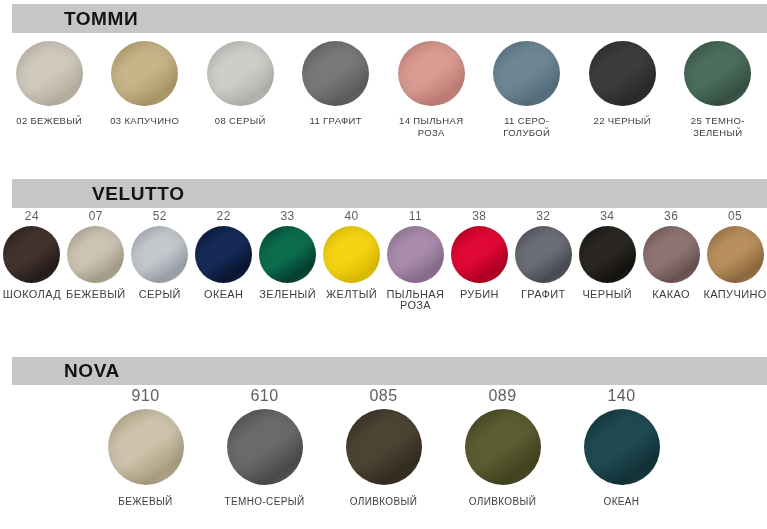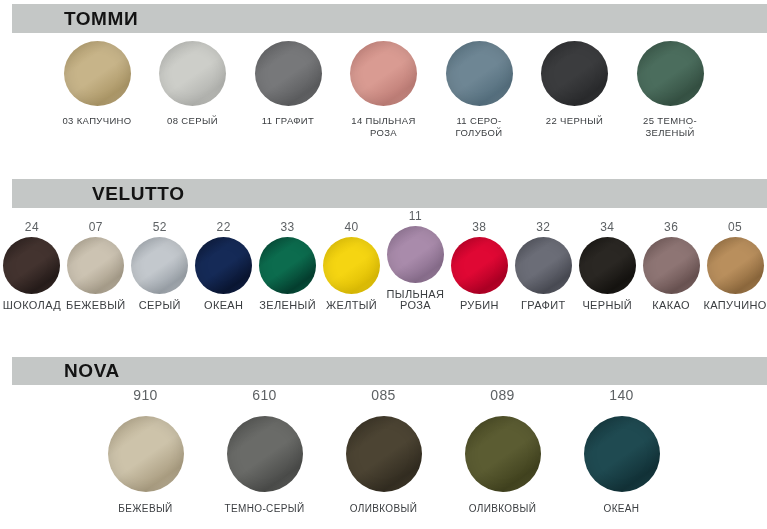--- a/index.html
+++ b/index.html
@@ -95,44 +95,48 @@
     margin-top: 6px;
   }
 
   
   #row-tommi { top: 41px; }
   #row-tommi .swatch { width: 95.5px; }
   #row-tommi .swatch-disc { width: 67px; height: 65px; }
   #row-tommi .swatch-label { font-size: 9.5px; margin-top: 9px; }
 
   
-  #row-velutto { top: 210px; align-items: flex-end; }
+  #row-velutto { top: 210px; }
   #row-velutto .swatch { width: 69.5px; }
   #row-velutto .swatch-disc { width: 57px; height: 57px; }
   #row-velutto .swatch-code { font-size: 12px; margin-bottom: 4px; }
   #row-velutto .swatch-label { font-size: 11px; margin-top: 6px; line-height: 11px; }
 
   
   #row-nova { top: 388px; }
   #row-nova .swatch { width: 119px; }
   #row-nova .swatch-disc { width: 76px; height: 76px; }
-  #row-nova .swatch-code { font-size: 14px; margin-bottom: 14px; }
+  #row-nova .swatch-code { font-size: 16px; margin-bottom: 5px; }
   #row-nova .swatch-label { font-size: 10px; margin-top: 11px; }
 
 </style>
 </head>
 <body>
 
 <div class="page">
 
   <div class="section-bar" id="bar-tommi">
     <span class="bar-title">ТОММИ</span>
   </div>
   <div class="swatch-row" id="row-tommi">
       <div class="swatch">
+        <div class="swatch-disc" style="background: linear-gradient(145deg, rgb(185, 178, 163) 0%, rgb(207, 201, 188) 32%, rgb(207, 201, 188) 52%, rgb(185, 178, 163) 78%, rgb(207, 201, 188) 100%);"></div>
+        <div class="swatch-label">02 БЕЖЕВЫЙ</div>
+      </div>
+      <div class="swatch">
         <div class="swatch-disc" style="background: linear-gradient(145deg, rgb(173, 152, 104) 0%, rgb(199, 180, 137) 32%, rgb(199, 180, 137) 52%, rgb(173, 152, 104) 78%, rgb(199, 180, 137) 100%);"></div>
         <div class="swatch-label">03 КАПУЧИНО</div>
       </div>
       <div class="swatch">
         <div class="swatch-disc" style="background: linear-gradient(145deg, rgb(180, 181, 177) 0%, rgb(205, 206, 201) 32%, rgb(205, 206, 201) 52%, rgb(180, 181, 177) 78%, rgb(205, 206, 201) 100%);"></div>
         <div class="swatch-label">08 СЕРЫЙ</div>
       </div>
       <div class="swatch">
         <div class="swatch-disc" style="background: linear-gradient(145deg, rgb(93, 94, 96) 0%, rgb(119, 120, 122) 32%, rgb(119, 120, 122) 52%, rgb(93, 94, 96) 78%, rgb(119, 120, 122) 100%);"></div>
         <div class="swatch-label">11 ГРАФИТ</div>

